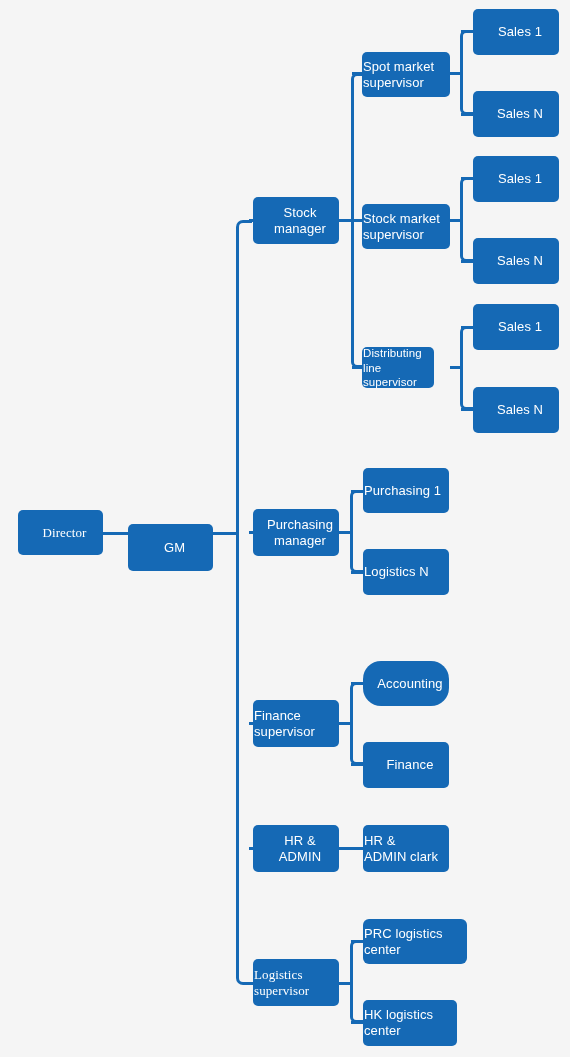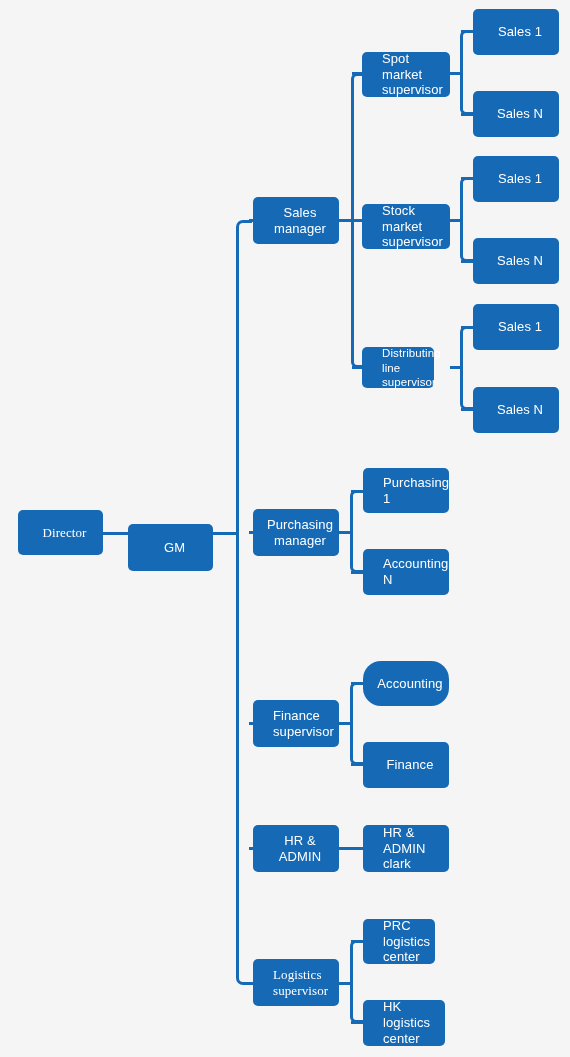--- a/index.html
+++ b/index.html
@@ -28,21 +28,21 @@
     letter-spacing: .1px;
   }
   .node.center {
     justify-content: center;
     text-align: center;
     padding-left: 8px;
   }
   .node.left {
     justify-content: flex-start;
     text-align: left;
-    padding-left: 20px;
+    padding-left: 1px;
   }
   .node .label {
     display: block;
     white-space: pre-line;
   }
   .node.small { font-size: 11.5px; }
 
   
   .conn {
     position: absolute;
@@ -89,21 +89,21 @@
 
   <div class="trunk" style="left:236px; top:220px; width:16px; height:765px;"></div>
 
   <div class="conn h" style="left:249px; top:219px; width:14px;"></div>
   <div class="conn h" style="left:249px; top:531px; width:14px;"></div>
   <div class="conn h" style="left:249px; top:722px; width:14px;"></div>
   <div class="conn h" style="left:249px; top:847px; width:14px;"></div>
   <div class="conn h" style="left:249px; top:982px; width:14px;"></div>
 
   <div class="node center" style="left:253px; top:197px; width:86px; height:47px;">
-    <span class="label">Sales
+    <span class="label">Stock
 manager</span>
   </div>
 
   <div class="conn h" style="left:339px; top:219px; width:14px;"></div>
   <div class="bracket" style="left:351px; top:73px; width:14px; height:295px;"></div>
   <div class="conn h" style="left:352px; top:72px; width:12px;"></div>
   <div class="conn h" style="left:352px; top:219px; width:12px;"></div>
   <div class="conn h" style="left:352px; top:366px; width:12px;"></div>
 
   <div class="node left" style="left:362px; top:52px; width:88px; height:45px;">
@@ -156,21 +156,21 @@
 manager</span>
   </div>
   <div class="conn h" style="left:339px; top:531px; width:12px;"></div>
   <div class="bracket" style="left:350px; top:490px; width:13px; height:83px;"></div>
   <div class="conn h" style="left:351px; top:490px; width:13px;"></div>
   <div class="conn h" style="left:351px; top:571px; width:13px;"></div>
   <div class="node left" style="left:363px; top:468px; width:86px; height:45px;">
     <span class="label">Purchasing 1</span>
   </div>
   <div class="node left" style="left:363px; top:549px; width:86px; height:46px;">
-    <span class="label">Accounting N</span>
+    <span class="label">Logistics N</span>
   </div>
 
   <div class="node left" style="left:253px; top:700px; width:86px; height:47px;">
     <span class="label">Finance
 supervisor</span>
   </div>
   <div class="conn h" style="left:339px; top:722px; width:12px;"></div>
   <div class="bracket" style="left:350px; top:682px; width:13px; height:83px;"></div>
   <div class="conn h" style="left:351px; top:682px; width:13px;"></div>
   <div class="conn h" style="left:351px; top:763px; width:13px;"></div>
@@ -192,22 +192,22 @@
   </div>
 
   <div class="node left" style="left:253px; top:959px; width:86px; height:47px;font-family:Liberation Serif, serif;">
     <span class="label">Logistics
 supervisor</span>
   </div>
   <div class="conn h" style="left:339px; top:982px; width:12px;"></div>
   <div class="bracket" style="left:350px; top:940px; width:13px; height:83px;"></div>
   <div class="conn h" style="left:351px; top:940px; width:13px;"></div>
   <div class="conn h" style="left:351px; top:1021px; width:13px;"></div>
-  <div class="node left" style="left:363px; top:919px; width:72px; height:45px;">
+  <div class="node left" style="left:363px; top:919px; width:104px; height:45px;border-radius:6px;">
     <span class="label">PRC logistics
 center</span>
   </div>
-  <div class="node left" style="left:363px; top:1000px; width:82px; height:46px;">
+  <div class="node left" style="left:363px; top:1000px; width:94px; height:46px;">
     <span class="label">HK logistics
 center</span>
   </div>
 
 </div>
 
 </body></html>

